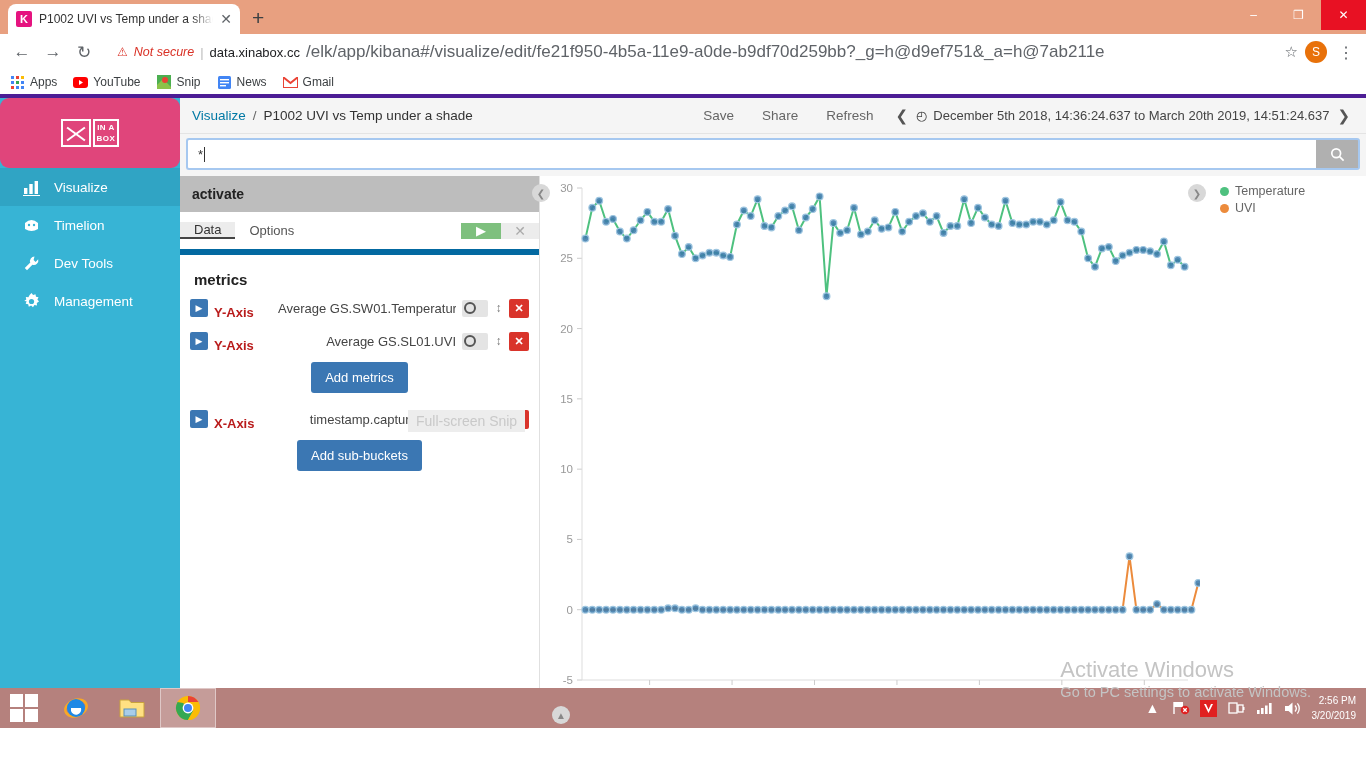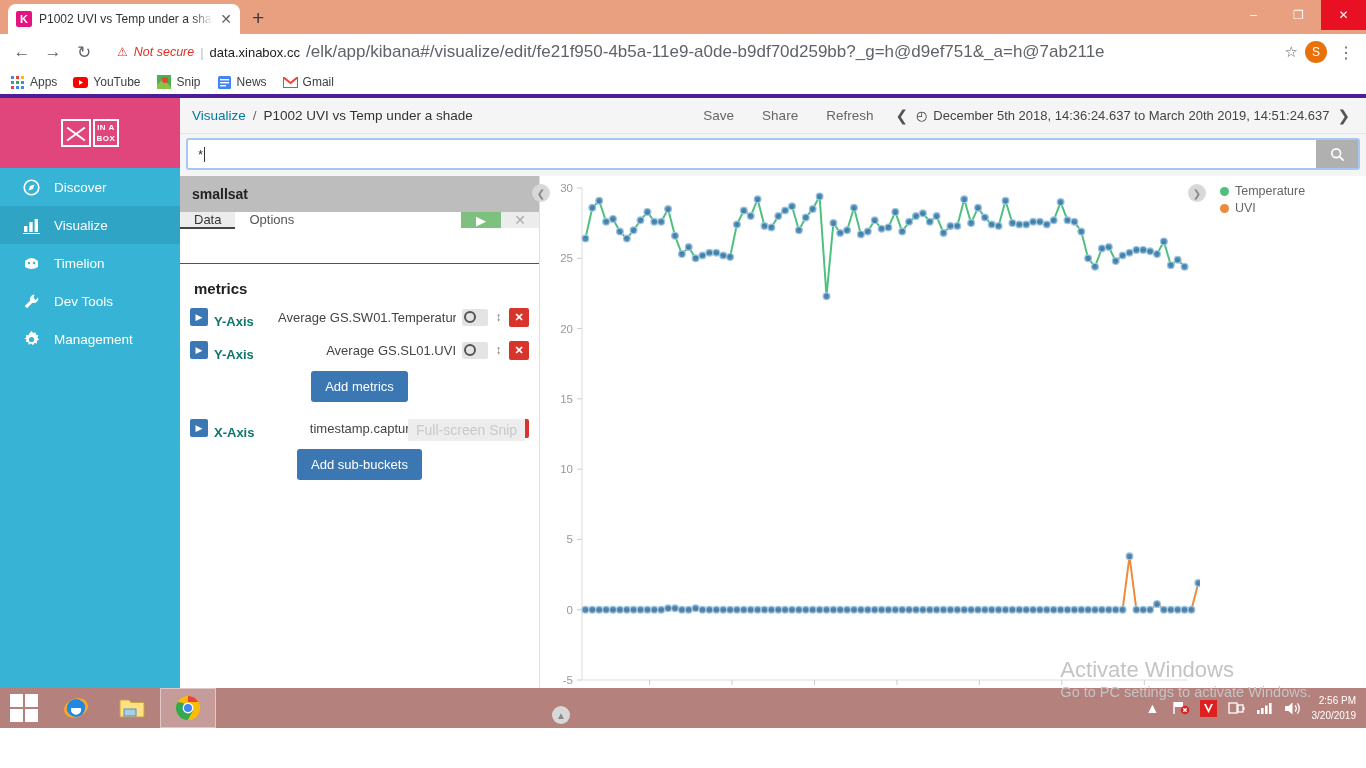--- a/index.html
+++ b/index.html
@@ -61,21 +61,21 @@
   .apps-grid i { width: 3px; height: 3px; background: #4285f4; display: block; }
   .apps-grid i:nth-child(2){background:#ea4335}.apps-grid i:nth-child(3){background:#fbbc05}
   .apps-grid i:nth-child(5){background:#34a853}.apps-grid i:nth-child(7){background:#ea4335}
   .apps-grid i:nth-child(9){background:#4285f4}
 
   
   .page { display: flex; height: 630px; background: #fff; }
 
   
   .sidebar { width: 180px; background: #37b4d5; display: flex; flex-direction: column; flex: none; }
-  .logo-box { height: 70px; background: #e0457b; display: flex; align-items: center; justify-content: center; }
+  .logo-box { height: 70px; background: #e0457b; display: flex; align-items: center; justify-content: center; border-radius: 9px; }
   .logo { display: flex; align-items: stretch; gap: 2px; }
   .logo-x { width: 30px; height: 28px; border: 2px solid #fff; position: relative; }
   .logo-x:before, .logo-x:after { content: ""; position: absolute; left: 2px; right: 2px; top: 50%;
       height: 2px; background: #fff; }
   .logo-x:before { transform: rotate(36deg); } .logo-x:after { transform: rotate(-36deg); }
   .logo-t { width: 26px; height: 28px; border: 2px solid #fff; color: #fff; font-size: 8px;
       font-weight: bold; line-height: 11px; text-align: center; display: flex; flex-direction: column;
       justify-content: center; letter-spacing: .5px; }
   .nav-item { height: 38px; display: flex; align-items: center; gap: 14px; padding-left: 22px;
       color: #fff; font-size: 13.5px; cursor: pointer; }
@@ -112,36 +112,36 @@
       border-radius: 0 3px 3px 0; display: flex; align-items: center; justify-content: center;
       color: #fff; font-size: 14px; cursor: pointer; }
 
   .workspace { flex: 1; display: flex; min-height: 0; }
 
   
   .editor { width: 360px; flex: none; background: #fff; display: flex; flex-direction: column;
       border-right: 1px solid #e0e0e0; position: relative; }
   .editor-head { height: 36px; background: #bdbdbd; display: flex; align-items: center; padding: 0 12px;
       font-size: 14px; font-weight: bold; color: #222; }
-  .editor-tabs { height: 52px; background: #fff; display: flex; align-items: flex-start;
-      border-bottom: 1px solid #0369a1; position: relative; }
+  .editor-tabs { height: 43px; background: #fff; display: flex; align-items: center;
+      border-bottom: 6px solid #0369a1; position: relative; }
   .etab { padding: 0 14px; display: flex; align-items: center; font-size: 13px; color: #555; cursor: pointer; }
   .etab.active { background: #ececec; border-bottom: 2px solid #444; color: #333; }
   .etab-actions { margin-left: auto; display: flex; }
   .apply-btn { width: 40px; background: #7ec07e; color: #fff; display: flex; align-items: center;
       justify-content: center; font-size: 13px; cursor: pointer; }
   .discard-btn { width: 38px; background: #ececec; color: #aaa; display: flex; align-items: center;
       justify-content: center; font-size: 14px; cursor: pointer; }
 
   .editor-body { padding: 12px 10px; font-size: 13px; color: #333; position: relative; }
   .sec-title { font-size: 15px; font-weight: bold; color: #222; margin: 4px 0 8px 4px; }
   .agg-row { display: flex; align-items: center; gap: 6px; margin-bottom: 9px; }
   .tri { width: 18px; height: 18px; background: #3b77b3; color: #fff; border-radius: 2px; flex: none;
       display: flex; align-items: center; justify-content: center; font-size: 9px; cursor: pointer; }
-  .agg-label { font-weight: bold; font-size: 13px; color: #0f766e; width: 58px; flex: none; margin-top: 9px; }
+  .agg-label { font-weight: bold; font-size: 13px; color: #b91c1c; width: 58px; flex: none; margin-top: 9px; }
   .agg-desc { flex: 1; text-align: right; font-size: 13px; color: #444; white-space: nowrap; overflow: hidden; }
   .toggle { width: 26px; height: 17px; background: #e4e4e4; border-radius: 2px; display: flex;
       align-items: center; padding: 0 2px; flex: none; cursor: pointer; }
   .toggle i { width: 12px; height: 12px; border: 2px solid #555; border-radius: 50%; display: block; box-sizing: border-box; }
   .drag { color: #777; font-size: 12px; cursor: move; width: 9px; text-align: center; flex: none; }
   .rm-btn { width: 20px; height: 19px; background: #d9342b; color: #fff; border-radius: 2px; flex: none;
       display: flex; align-items: center; justify-content: center; font-size: 11px; font-weight: bold; cursor: pointer; }
   .blue-btn { background: #3b77b3; color: #fff; border: none; border-radius: 3px; padding: 8px 14px;
       font-size: 13px; cursor: pointer; display: block; margin: 2px auto 14px auto; }
   .snip-ghost { position: absolute; color: #c9c9c9; font-size: 14px; background: #ededed;
@@ -282,29 +282,20 @@
       <div class="logo-box">
         <div class="logo">
           <div class="logo-x"></div>
           <div class="logo-t">
             <span>IN A</span>
             <span>BOX</span>
           </div>
         </div>
       </div>
 
-      <div class="nav-item">
-        <span class="nav-ico">
-          <svg width="17" height="17" viewBox="0 0 17 17">
-              <circle cx="8.5" cy="8.5" r="7.3" fill="none" stroke="#fff" stroke-width="1.6"></circle>
-              <path d="M11.5 5.5 L7 7 L5.5 11.5 L10 10 Z" fill="#fff"></path>
-            </svg>
-        </span>
-        <span>Discover</span>
-      </div>
       <div class="nav-item active">
         <span class="nav-ico">
           <svg width="17" height="17" viewBox="0 0 17 17">
               <rect x="1" y="9" width="3.4" height="6" fill="#fff"></rect>
               <rect x="6.3" y="5" width="3.4" height="10" fill="#fff"></rect>
               <rect x="11.6" y="2" width="3.4" height="13" fill="#fff"></rect>
               <rect x="0" y="16" width="17" height="1.2" fill="#fff"></rect>
             </svg>
         </span>
         <span>Visualize</span>
@@ -371,21 +362,21 @@
           <svg width="15" height="15" viewBox="0 0 15 15">
               <circle cx="6.2" cy="6.2" r="4.4" fill="none" stroke="#fff" stroke-width="1.7"></circle>
               <line x1="9.6" y1="9.6" x2="13.6" y2="13.6" stroke="#fff" stroke-width="1.7"></line>
             </svg>
         </div>
       </div>
 
       <div class="workspace">
 
         <div class="editor">
-          <div class="editor-head">smallsat</div>
+          <div class="editor-head">activate</div>
           <div class="editor-tabs">
             <div class="etab active">Data</div>
             <div class="etab">Options</div>
             <div class="etab-actions">
               <div class="apply-btn">▶</div>
               <div class="discard-btn">✕</div>
             </div>
           </div>
 
           <div class="editor-body">

